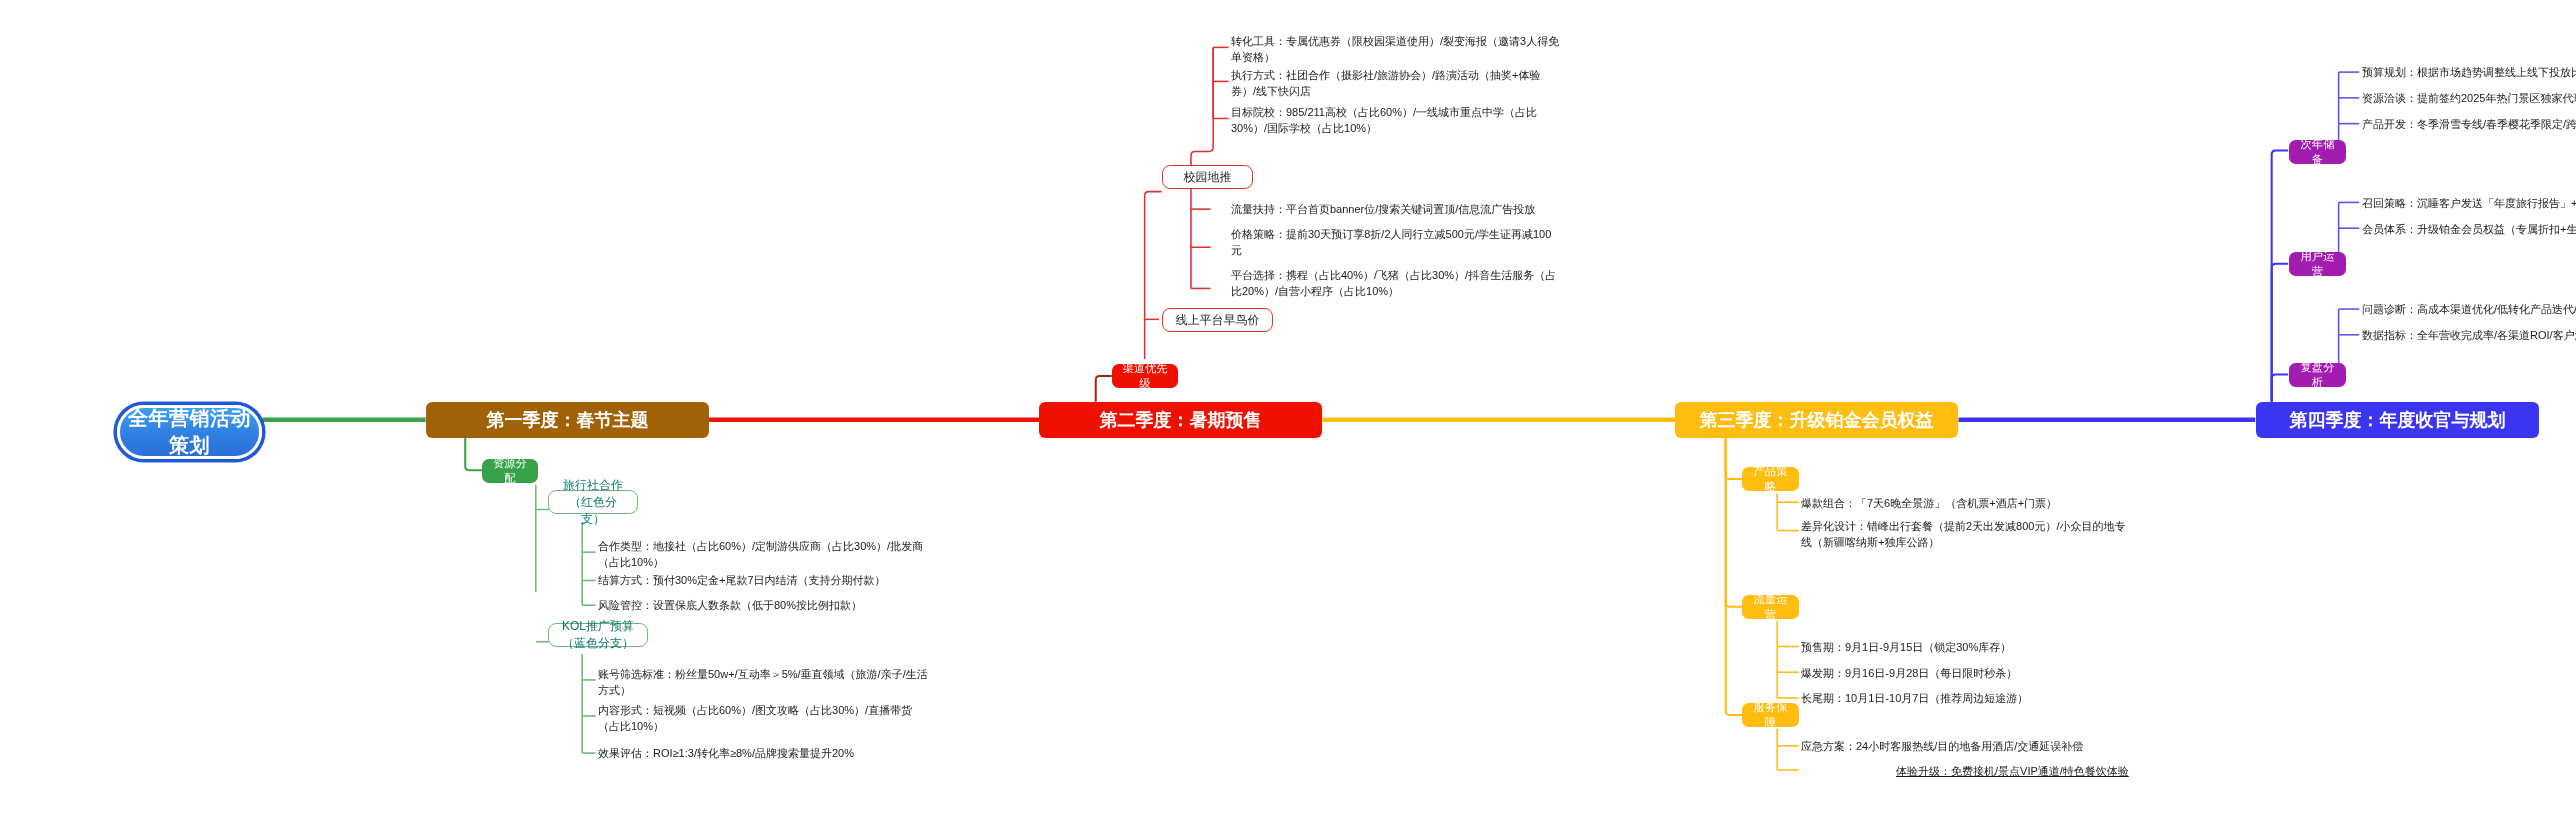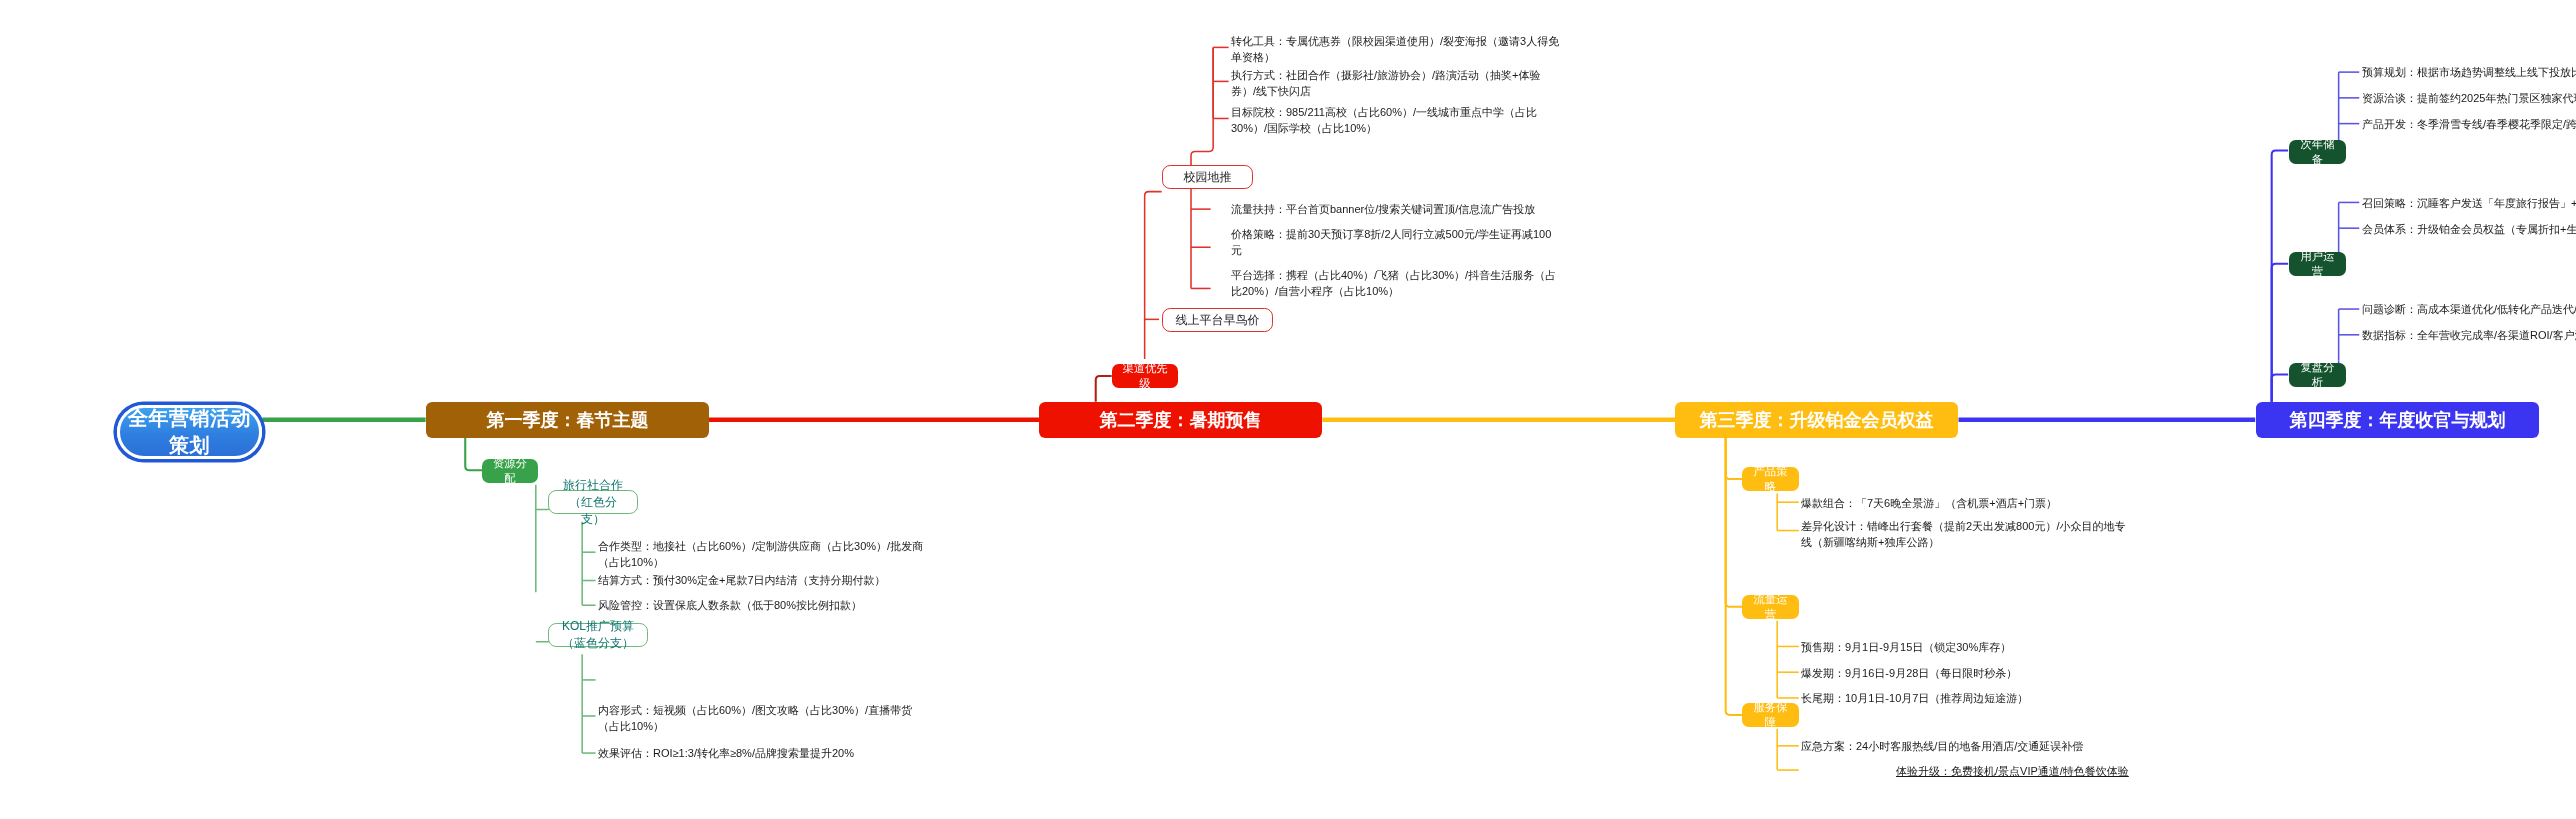--- a/index.html
+++ b/index.html
@@ -29,21 +29,21 @@
   .q{border-radius:6.2px;color:#fff;font-weight:bold;font-size:18px;text-align:center;padding:0 7.2px;}
   .q1{left:426px;top:402px;width:283px;height:36px;background:#a16207;}
   .q2{left:1039px;top:402px;width:283px;height:36px;background:#ef1100;}
   .q3{left:1675px;top:402px;width:283px;height:36px;background:#ffbd11;}
   .q4{left:2256px;top:402px;width:283px;height:36px;background:#3b34f0;}
 
   
   .pill{border-radius:6.7px;color:#fff;font-size:11.3px;text-align:center;padding:0 8.2px;}
   .pill-green{background:#37a249;border-radius:7px;}
   .pill-yellow{background:#ffbd11;}
-  .pill-blue{background:#14532d;}
+  .pill-blue{background:#a21caf;}
   .pill-red{background:#ef1100;}
 
   
   .pill-o{border-radius:8.2px;background:#fff;font-size:12px;text-align:center;padding:0 10.3px;color:#222;}
   .o-green{border:1px solid #6db87a;color:#0f766e;}
   .o-red{border:1px solid #e0312a;color:#222;}
 
   
   .leaf{font-size:11px;}
 </style>
@@ -160,20 +160,21 @@
   <div class="node pill-o o-green" style="left:548px;top:490px;width:90px;height:24px;">
     <span>旅行社合作（红色分支）</span>
   </div>
   <div class="leaf" style="left:598px;top:539px;width:330px;">合作类型：地接社（占比60%）/定制游供应商（占比30%）/批发商（占比10%）</div>
   <div class="leaf" style="left:598px;top:573px;width:361px;">结算方式：预付30%定金+尾款7日内结清（支持分期付款）</div>
   <div class="leaf" style="left:598px;top:598px;width:361px;">风险管控：设置保底人数条款（低于80%按比例扣款）</div>
 
   <div class="node pill-o o-green" style="left:548px;top:623px;width:100px;height:24px;">
     <span>KOL推广预算（蓝色分支）</span>
   </div>
+  <div class="leaf" style="left:598px;top:667px;width:330px;">账号筛选标准：粉丝量50w+/互动率＞5%/垂直领域（旅游/亲子/生活方式）</div>
   <div class="leaf" style="left:598px;top:703px;width:330px;">内容形式：短视频（占比60%）/图文攻略（占比30%）/直播带货（占比10%）</div>
   <div class="leaf" style="left:598px;top:746px;width:361px;">效果评估：ROI≥1:3/转化率≥8%/品牌搜索量提升20%</div>
 
   <div class="node q q2">
     <span>第二季度：暑期预售</span>
   </div>
 
   <div class="node pill pill-red" style="left:1112px;top:364px;width:66px;height:24px;">
     <span>渠道优先级</span>
   </div>

